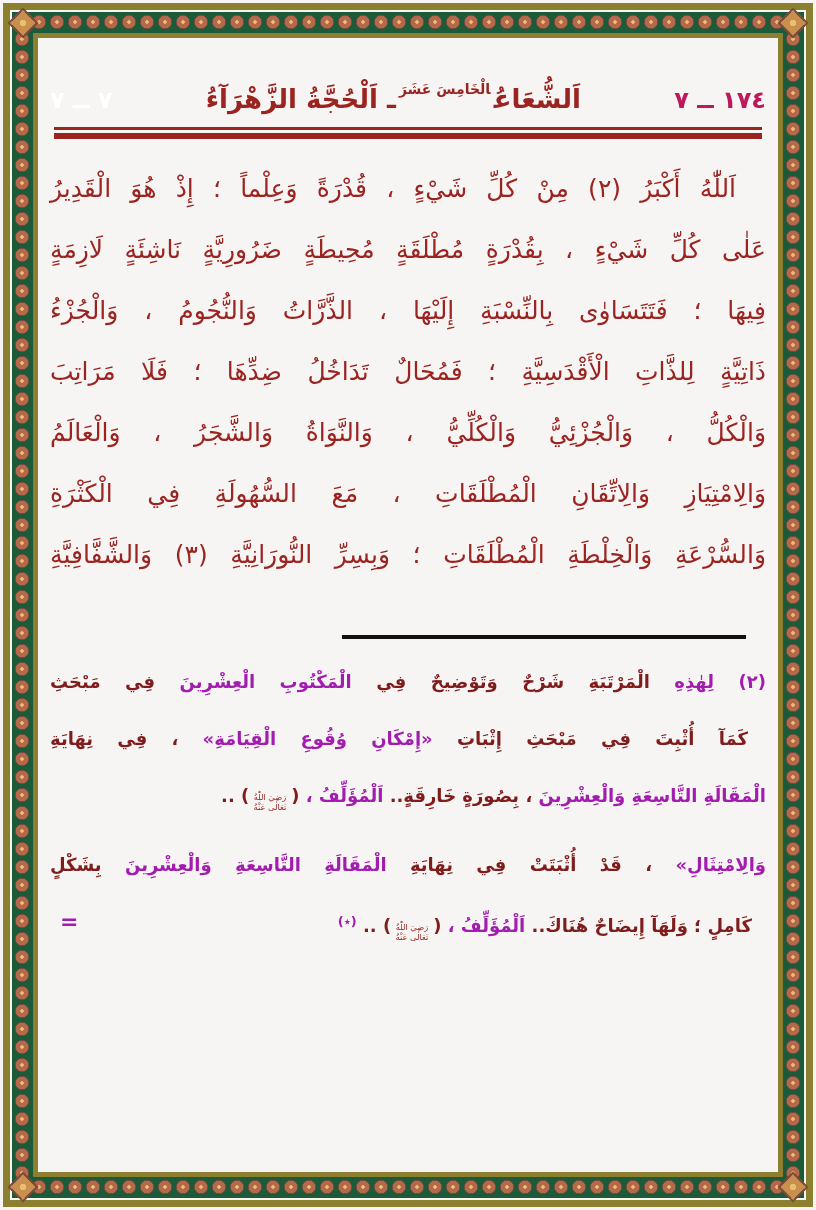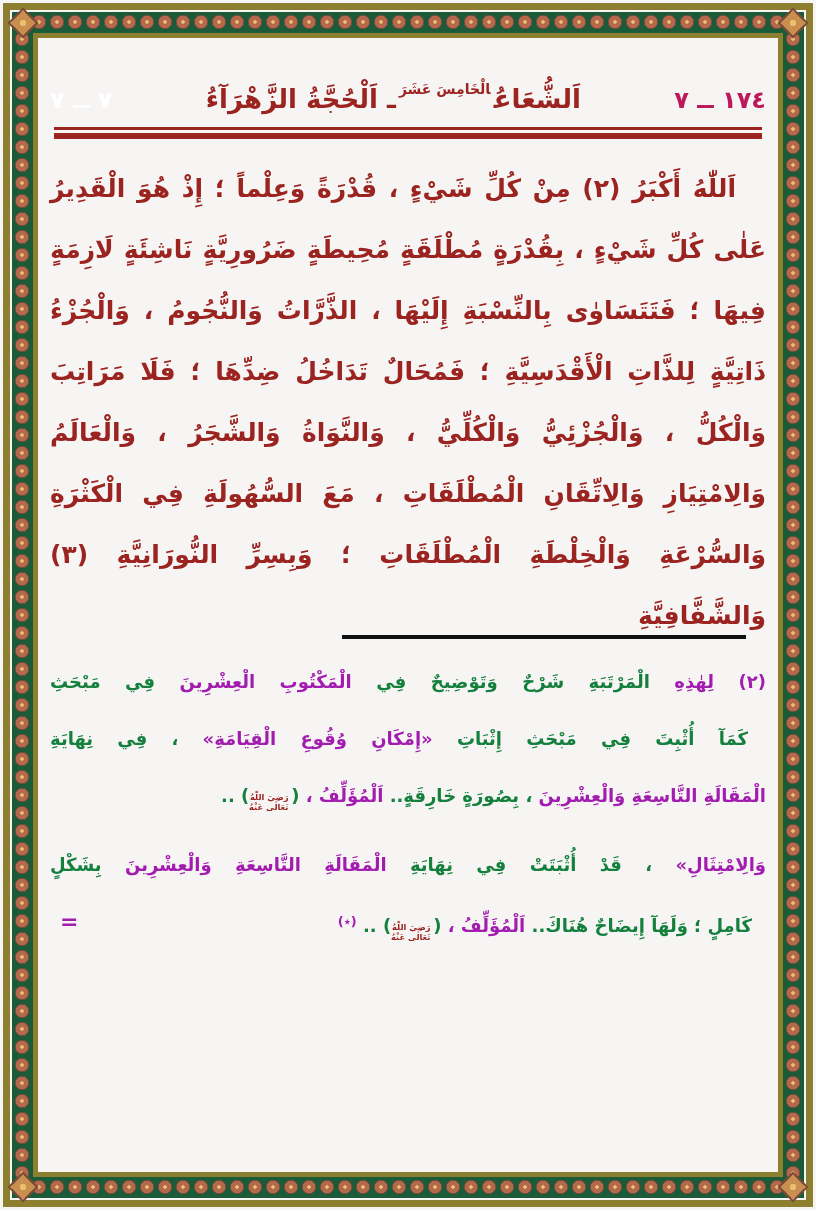--- a/index.html
+++ b/index.html
@@ -30,36 +30,36 @@
   .content{position:absolute;inset:40px;padding:0 10px;box-sizing:border-box;color:#9b2421;}
   .header{display:flex;justify-content:space-between;align-items:flex-end;
     margin-top:16px;height:58px;font-weight:bold;}
   .pagenum{font-size:24px;color:#be185d;letter-spacing:1px;}
   .ghostnum{font-size:24px;color:#ffffff;letter-spacing:1px;}
   .title{font-size:26px;color:#9b2421;white-space:nowrap;}
   .title .sup{font-size:14px;vertical-align:14px;margin:0 3px;}
   .rule-thin{height:3px;background:#9b2421;margin:13px 4px 0 4px;}
   .rule-thick{height:6px;background:#9b2421;margin:3px 4px 0 4px;}
 
-  .body-text{margin-top:19px;font-weight:bold;font-size:25px;color:#9b2421;}
+  .body-text{margin-top:19px;font-weight:normal;font-size:25px;color:#9b2421;}
   .bline{line-height:61px;height:61px;text-align:justify;text-align-last:justify;direction:rtl;}
   .bline.first{padding-right:30px;}
 
   .fn-divider{height:4px;background:#111;width:404px;margin:50px 20px 0 auto;}
 
   .footnotes{margin-top:14px;font-weight:bold;font-size:18px;}
   .footnote{margin-top:12px;}
   .fline{position:relative;line-height:57px;height:57px;direction:rtl;text-align:right;}
   .fline.justify{text-align:justify;text-align-last:justify;}
   .seg-red{color:#a21caf;}
-  .seg-black{color:#15803d;}
+  .seg-black{color:#7f1d1d;}
   .rosette{font-size:13px;vertical-align:6px;letter-spacing:1px;}
   .eq{position:absolute;left:10px;top:0;font-size:22px;}
   .seal-stamp{display:inline-block;width:40px;vertical-align:-8px;text-align:center;
-    color:#9b2421;font-size:9px;line-height:10px;font-weight:bold;margin:0 1px;}
+    color:#9b2421;font-size:9px;line-height:10px;font-weight:normal;margin:0 1px;}
   .seal-stamp div{white-space:nowrap;transform:scale(.92);}
 </style>
 </head>
 <body>
 
 <div class="frame-outer"></div>
 <div class="band h top"></div>
 <div class="band h bottom"></div>
 <div class="band v left"></div>
 <div class="band v right"></div>

